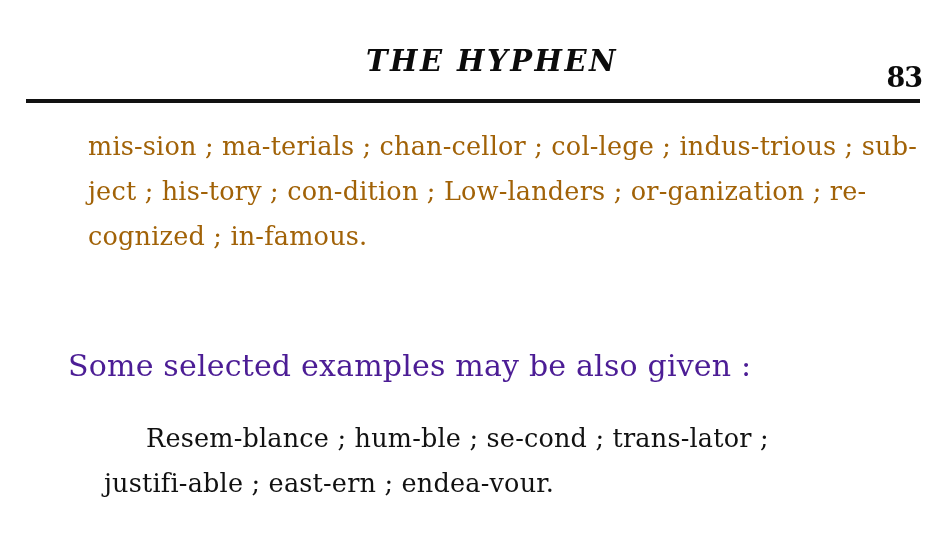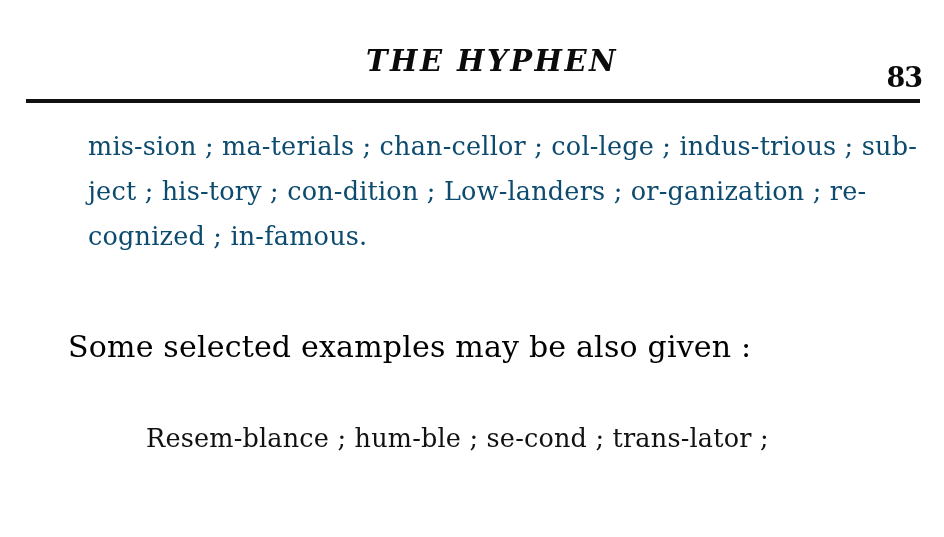--- a/index.html
+++ b/index.html
@@ -62,38 +62,39 @@
   .body-block {
     position: absolute;
     left: 88px;
     top: 124px;
     width: 836px;
   }
   .para {
     font-family: "DejaVu Serif", serif;
     font-size: 25.5px;
     line-height: 45px;
-    color: #0c4a6e;
+    color: #a16207;
     letter-spacing: 0.2px;
   }
   .para.first {
     width: 836px;
   }
   .heading-block {
     position: absolute;
     left: 68px;
     top: 325px;
     width: 856px;
   }
   .heading {
     font-family: "DejaVu Serif", serif;
     font-size: 30px;
     line-height: 44px;
-    color: #000000;
+    color: #4c1d95;
     letter-spacing: 0.2px;
+    margin-top: 19px;
   }
   .examples-block {
     position: absolute;
     left: 104px;
     top: 416px;
     width: 832px;
   }
   .examples-line1 {
     font-family: "DejaVu Serif", serif;
     font-size: 25.5px;
@@ -125,15 +126,16 @@
   <div class="body-block">
     <div class="para first">mis-sion ;  ma-terials ;  chan-cellor ;  col-lege ;  indus-trious ; sub-ject ;  his-tory ;  con-dition ;  Low-landers ; or-ganization ;  re-cognized ;  in-famous.</div>
   </div>
 
   <div class="heading-block">
     <div class="heading">Some selected examples may be also given :</div>
   </div>
 
   <div class="examples-block">
     <div class="examples-line1">Resem-blance ;   hum-ble ;   se-cond ;   trans-lator ;</div>
+    <div class="examples-line2">justifi-able ; east-ern ; endea-vour.</div>
   </div>
 
 </div>
 
 </body></html>

